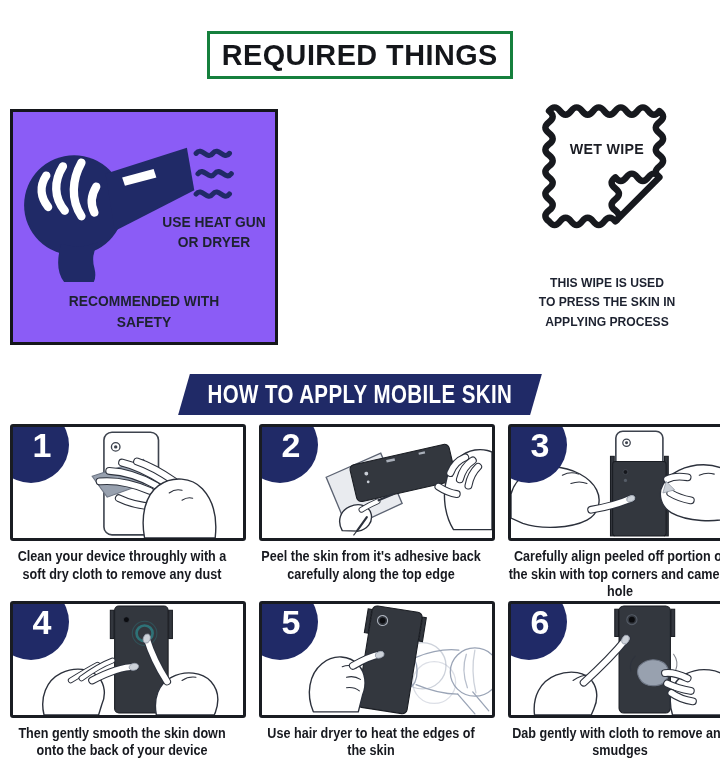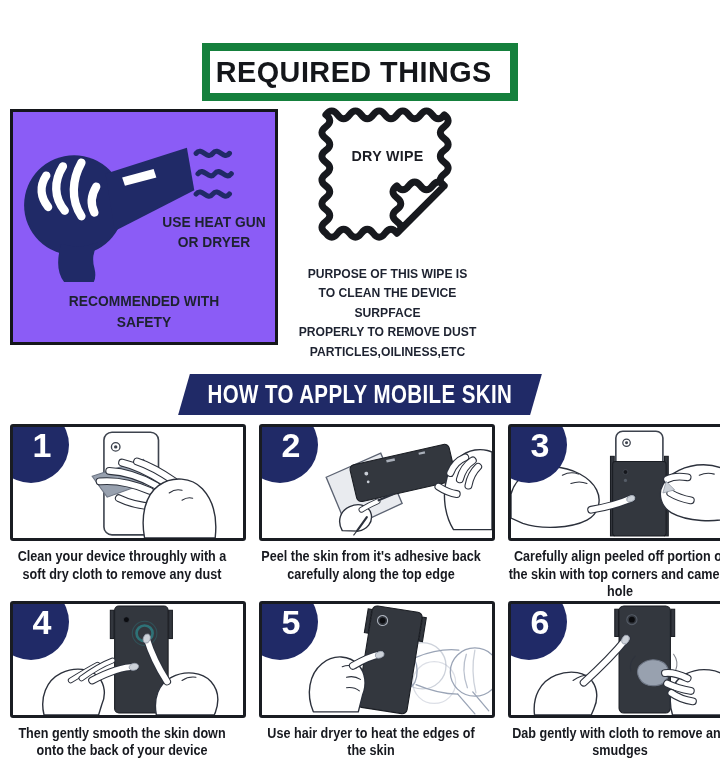--- a/index.html
+++ b/index.html
@@ -1,21 +1,21 @@
 <!DOCTYPE html>
 <html><head>
 <meta charset="utf-8">
 <style>
   html,body{margin:0;padding:0;background:#fff;}
   #page{position:relative;width:720px;height:769px;background:#fff;overflow:hidden;
         font-family:"Liberation Sans", sans-serif;color:#16181f;}
 
   
-  .title-box{position:absolute;top:43px;left:50%;transform:translateX(-50%);
-    border:8px solid #15803d;width:300px;height:42px;display:flex;align-items:center;}
+  .title-box{position:absolute;top:31px;left:50%;transform:translateX(-50%);
+    border:3px solid #15803d;width:300px;height:42px;display:flex;align-items:center;justify-content:center;}
   .title-box span{font-size:30px;font-weight:bold;letter-spacing:.5px;color:#14161a;
     transform:scaleX(.96);white-space:nowrap;}
 
   
   .heat-box{position:absolute;left:10px;top:109px;width:262px;height:230px;border:3px solid #14161a;background:#8b5cf6;}
   .heat-box svg.dryer{position:absolute;left:0;top:8px;width:222px;height:162px;}
   .use-label{position:absolute;left:138px;top:100px;width:126px;text-align:center;
     font-size:15px;font-weight:bold;color:#1d2230;line-height:1.3;transform:scaleX(.92);}
   .rec-label{position:absolute;left:0;right:0;bottom:10px;text-align:center;
     font-size:15px;font-weight:bold;color:#1d2230;line-height:1.4;transform:scaleX(.92);}
@@ -100,38 +100,37 @@
     <div class="use-label">
       <span class="ln">USE HEAT GUN</span>
       <span class="ln">OR DRYER</span>
     </div>
     <div class="rec-label">
       <span class="ln">RECOMMENDED WITH</span>
       <span class="ln">SAFETY</span>
     </div>
   </div>
 
-  <div class="wipe-wrap" id="dry-wrap">
+
+  <div class="wipe-wrap" id="wet-wrap">
     <svg viewBox="0 0 150 150">
       <path class="wipepath" d="M84,132 q-6,-8 -12,0 q-6,8 -12,0 q-6,-8 -12,0 q-6,8 -12,0 q-6,-8 -12,0 q-6,8 -12,0
         q-8,-6 0,-12 q8,-6 0,-12 q-8,-6 0,-12 q8,-6 0,-12 q-8,-6 0,-12 q8,-6 0,-12 q-8,-6 0,-12 q8,-6 0,-12 q-8,-6 0,-12 q8,-6 0,-12
         q6,-8 12,0 q6,8 12,0 q6,-8 12,0 q6,8 12,0 q6,-8 12,0 q6,8 12,0 q6,-8 12,0 q6,8 12,0 q6,-8 12,0 q6,8 12,0
         q8,6 0,12 q-8,6 0,12 q8,6 0,12 q-8,6 0,12 q8,6 0,12 q-8,6 0,12
         M132,84 q-6,-8 -12,0 q-6,8 -12,0 q-6,-8 -12,0 q-6,8 -12,0
         q-8,6 0,12 q8,6 0,12 q-8,6 0,12 q8,6 0,12 L132,84 Z"></path>
     </svg>
-    <span class="wipe-label">DRY WIPE</span>
+    <span class="wipe-label">WET WIPE</span>
     <div class="wipe-caption">
-      <span class="ln">PURPOSE OF THIS WIPE IS</span>
-      <span class="ln">TO CLEAN THE DEVICE SURPFACE</span>
-      <span class="ln">PROPERLY  TO REMOVE DUST</span>
-      <span class="ln">PARTICLES,OILINESS,ETC</span>
-    </div>
-  </div>
-
+      <span class="ln">THIS WIPE IS USED</span>
+      <span class="ln">TO PRESS THE SKIN IN</span>
+      <span class="ln">APPLYING PROCESS</span>
+    </div>
+  </div>
 
   <div class="banner">
     <span>HOW TO APPLY MOBILE SKIN</span>
   </div>
 
   <div class="steps">
 
     <div class="step">
       <div class="frame">
         <svg class="scene" viewBox="0 0 430 212" preserveAspectRatio="none">

